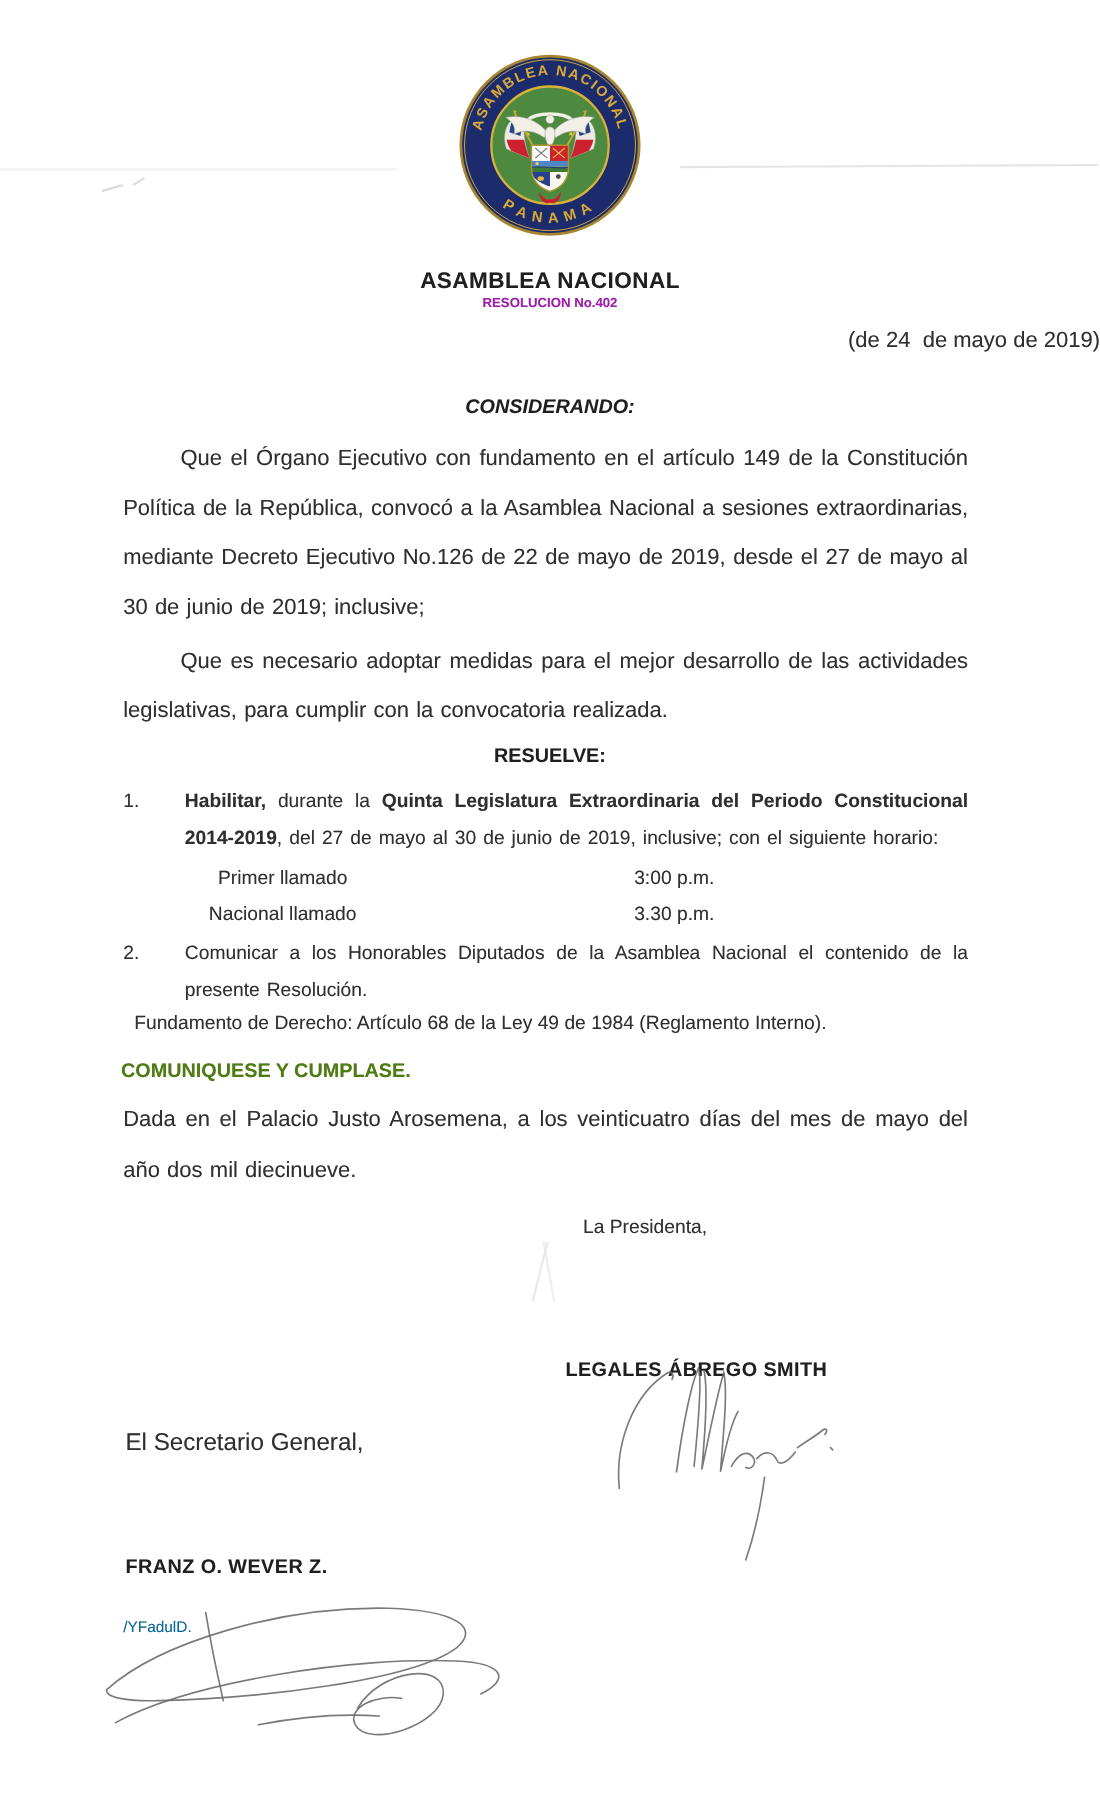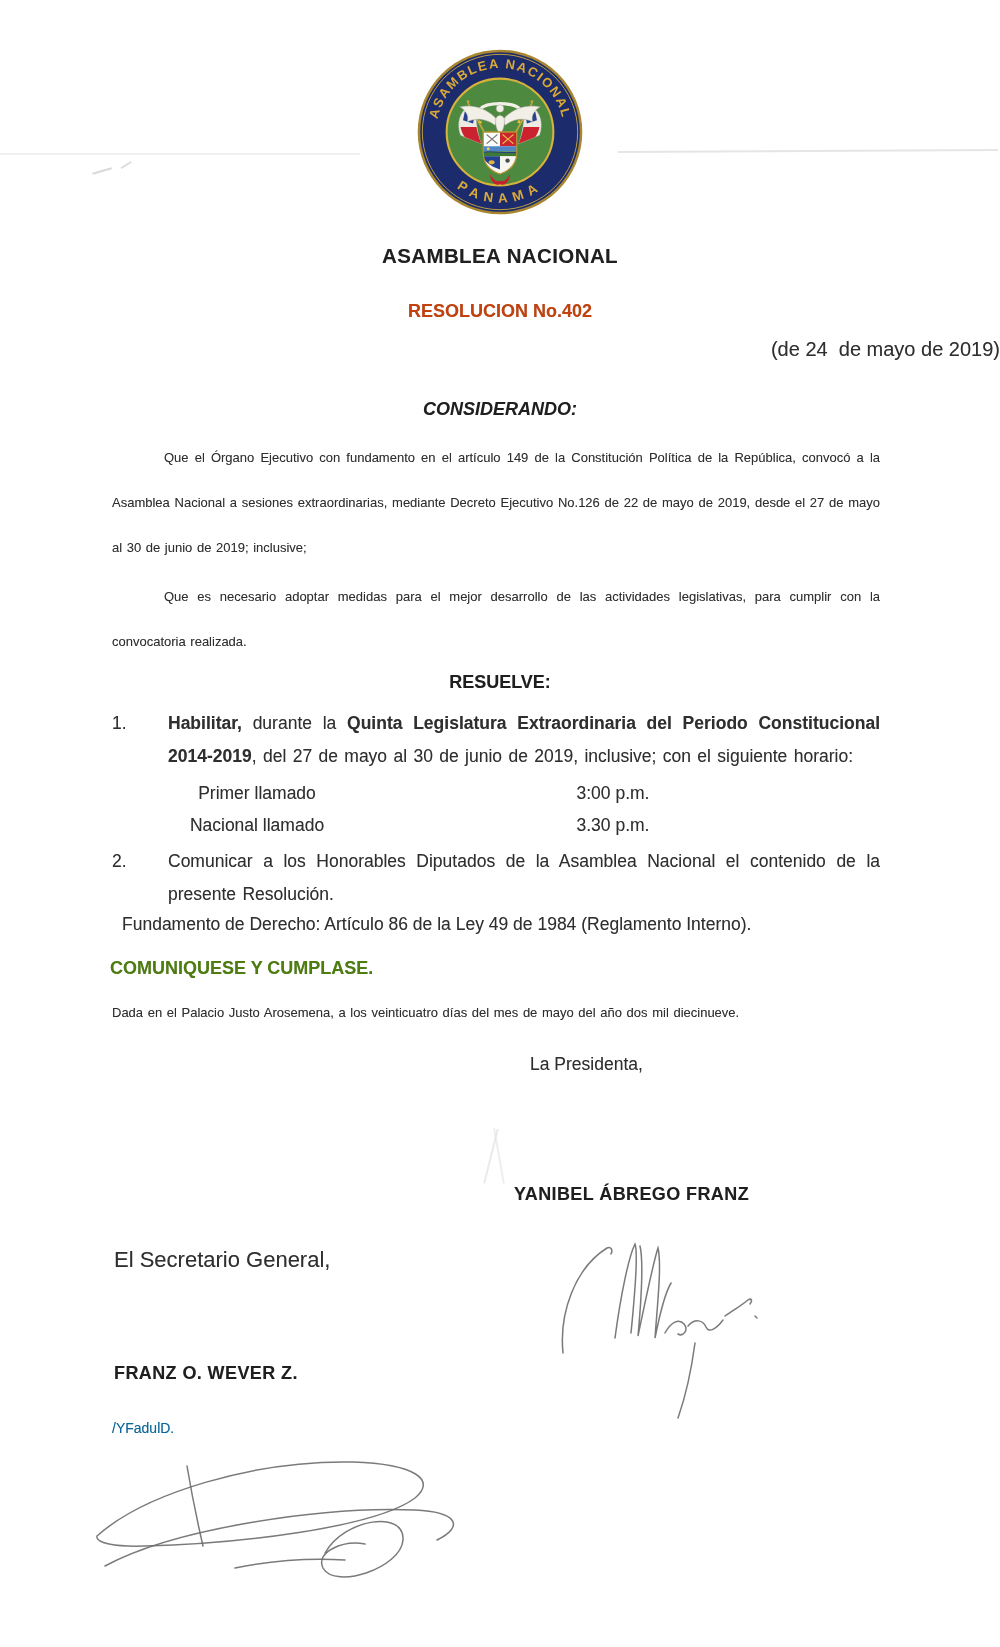--- a/index.html
+++ b/index.html
@@ -12,31 +12,31 @@
     font-family:"Liberation Sans","DejaVu Sans",sans-serif;
     color:#2f2f2f;
     text-shadow:0 0 .5px rgba(60,60,60,.35);
   }
   .b{font-weight:bold;}
 
   .seal-wrap{width:168px;height:168px;margin:48px auto 0;}
   .seal-wrap svg{display:block;width:168px;height:168px;}
 
   .doc-title{margin-top:28px;font-size:20.5px;font-weight:bold;letter-spacing:.4px;color:#202020;text-align:center;}
-  .res-no{margin-top:33px;font-size:18px;font-weight:bold;color:#c2410c;text-align:center;}
+  .res-no{font-size:12px;font-weight:bold;color:#a21caf;text-align:center;}
   .res-date{margin-top:16px;font-size:20px;text-align:right;white-space:pre;}
   .directive{margin-top:24px;text-align:center;font-weight:bold;font-size:17.5px;color:#222;}
   .directive div{line-height:25px;}
   .section-heading{font-size:18px;font-weight:bold;color:#1f1f1f;text-align:center;line-height:21.6px;}
   .h-considerando{margin-top:38px;font-style:italic;}
   .h-resuelve{margin-top:8px;}
 
   .para{
     margin:0 120px 0 112px;width:768px;
-    font-size:13px;line-height:45px;
+    font-size:20px;line-height:45px;
     text-align:justify;word-spacing:1px;
   }
   .p1{margin-top:14px;text-indent:52px;}
   .p2{margin-top:4px;text-indent:52px;}
 
   .item{display:grid;grid-template-columns:56px 712px;margin:0 0 0 112px;}
   .item-1{margin-top:14px;}
   .item-2{margin-top:4px;}
   .item-num{font-size:17.5px;line-height:33px;}
   .item-text{margin:0;font-size:17.5px;line-height:33px;text-align:justify;word-spacing:1.5px;}
@@ -165,26 +165,26 @@
     </div>
   </div>
 
   <div class="item item-2">
     <div class="item-num">2.</div>
     <div class="item-body">
       <p class="item-text">Comunicar a los Honorables Diputados de la Asamblea Nacional el contenido de la presente Resolución.</p>
     </div>
   </div>
 
-  <p class="legal">Fundamento de Derecho: Artículo 86 de la Ley 49 de 1984 (Reglamento Interno).</p>
+  <p class="legal">Fundamento de Derecho: Artículo 68 de la Ley 49 de 1984 (Reglamento Interno).</p>
   <p class="order b">COMUNIQUESE Y CUMPLASE.</p>
   <p class="para given">Dada en el Palacio Justo Arosemena, a los veinticuatro días del mes de mayo del año dos mil diecinueve.</p>
 
   <div class="pres-title">La Presidenta,</div>
-  <div class="pres-name b">YANIBEL ÁBREGO FRANZ</div>
+  <div class="pres-name b">LEGALES ÁBREGO SMITH</div>
   <div class="sec-title">El Secretario General,</div>
   <div class="sec-name b">FRANZ O. WEVER Z.</div>
   <div class="initials">/YFadulD.</div>
 
   <svg class="sig sig-president" width="230" height="185" viewBox="0 0 230 185">
     <path d="M 18,115 C 14,75 30,30 62,10 C 66,8 68,12 66,16"></path>
     <path d="M 70,100 C 76,55 84,18 90,6 C 93,14 90,55 86,95"></path>
     <path d="M 95,8 C 99,25 96,65 93,98 C 100,65 108,25 113,10 C 117,28 112,70 110,100 C 114,80 120,55 126,45"></path>
     <path d="M 120,95 C 126,84 134,80 139,86 C 144,92 138,99 133,96"></path>
     <path d="M 143,88 C 150,80 158,82 161,89 C 164,96 172,90 178,82"></path>

